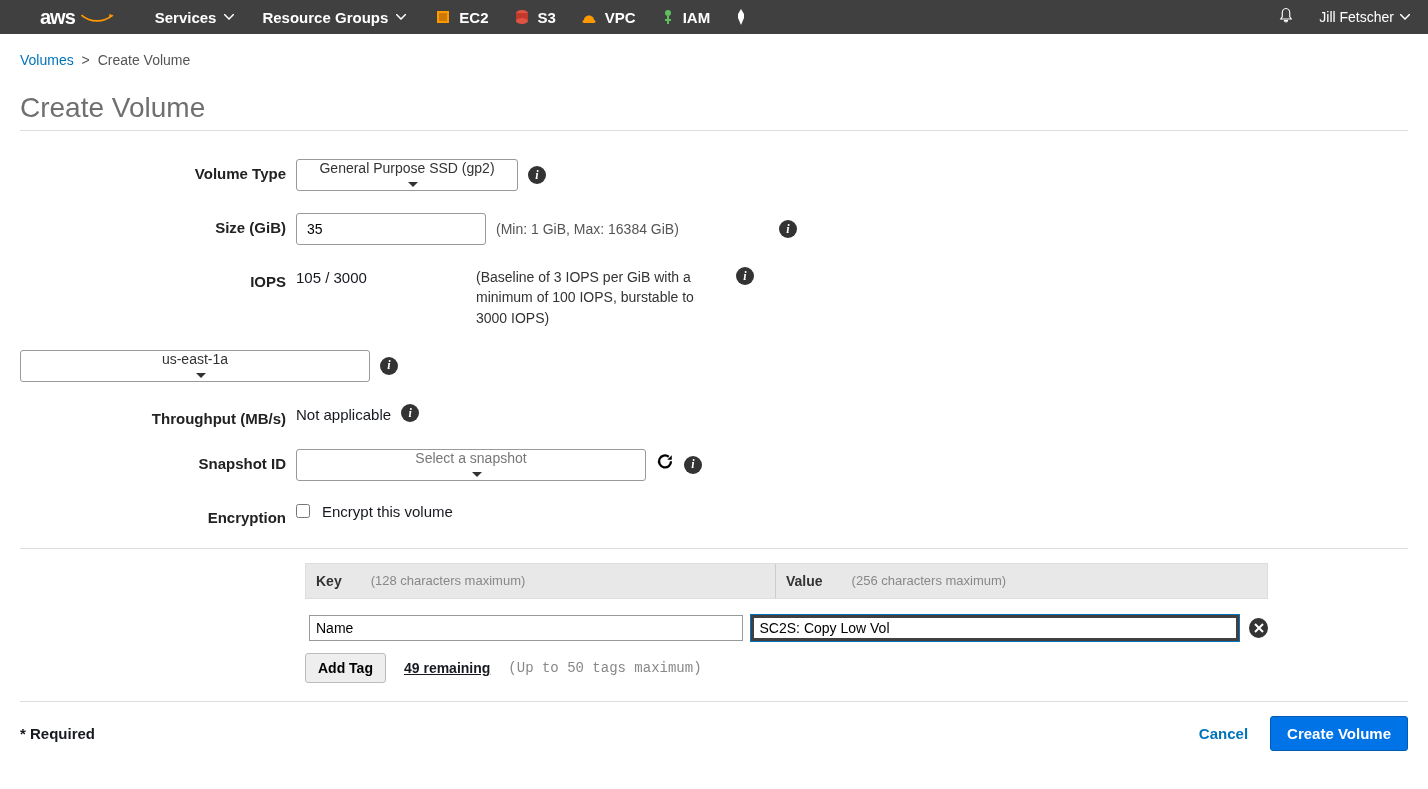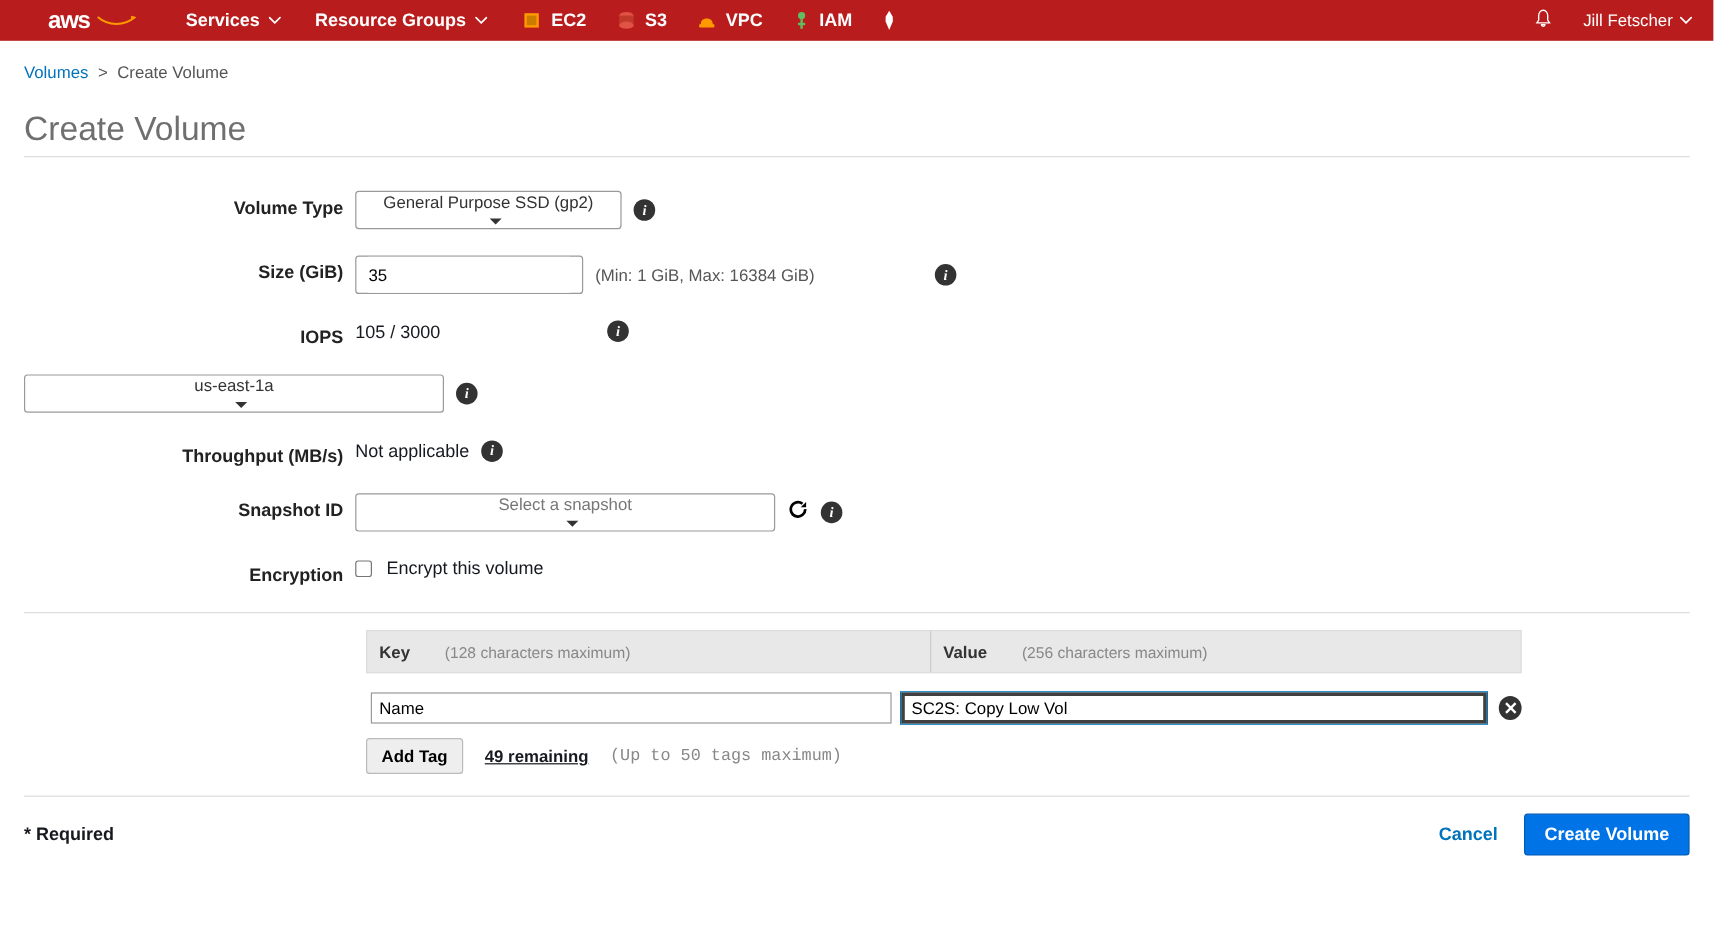--- a/index.html
+++ b/index.html
@@ -5,21 +5,21 @@
   * { box-sizing: border-box; margin: 0; padding: 0; }
   body {
     font-family: "Amazon Ember", "Helvetica Neue", Arial, sans-serif;
     font-size: 14px;
     color: #16191f;
     background: #fff;
     width: 1428px;
   }
   
   .topnav {
-    background: #b91c1c;
+    background: #404040;
     height: 34px;
     display: flex;
     align-items: center;
     padding: 0 18px 0 40px;
     color: #fff;
   }
   .logo { display: flex; align-items: flex-end; margin-right: 40px;}
   .logo-text { font-weight: 700; font-size: 20px; letter-spacing: -1px; color:#fff; font-family: Arial;}
   .logo-smile { width: 36px; height:10px; margin-top:-6px;}
   .nav-item {
@@ -267,20 +267,21 @@
         <span class="hint">(Min: 1 GiB, Max: 16384 GiB)</span>
         <span style="width:80px"></span>
         <span class="info-icon">i</span>
       </div>
     </div>
 
     <div class="form-row iops-row">
       <div class="form-label">IOPS</div>
       <div class="form-control">
         <span class="iops-val">105 / 3000</span>
+        <span class="iops-desc">(Baseline of 3 IOPS per GiB with a minimum of 100 IOPS, burstable to 3000 IOPS)</span>
         <span class="iops-info-wrap">
             <span class="info-icon">i</span>
           </span>
       </div>
     </div>
 
     <div class="form-row">
       <div class="form-control">
         <div class="select az-sel">
           <span>us-east-1a</span>

